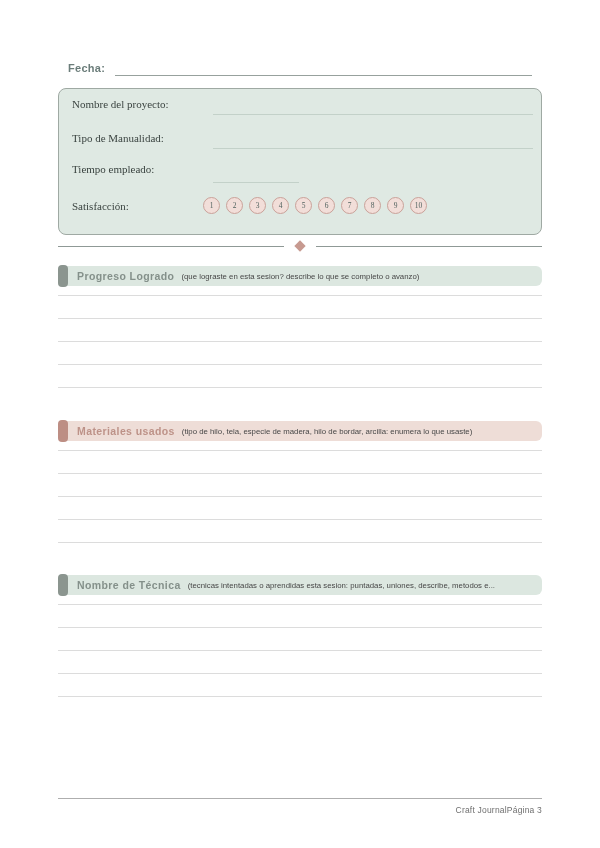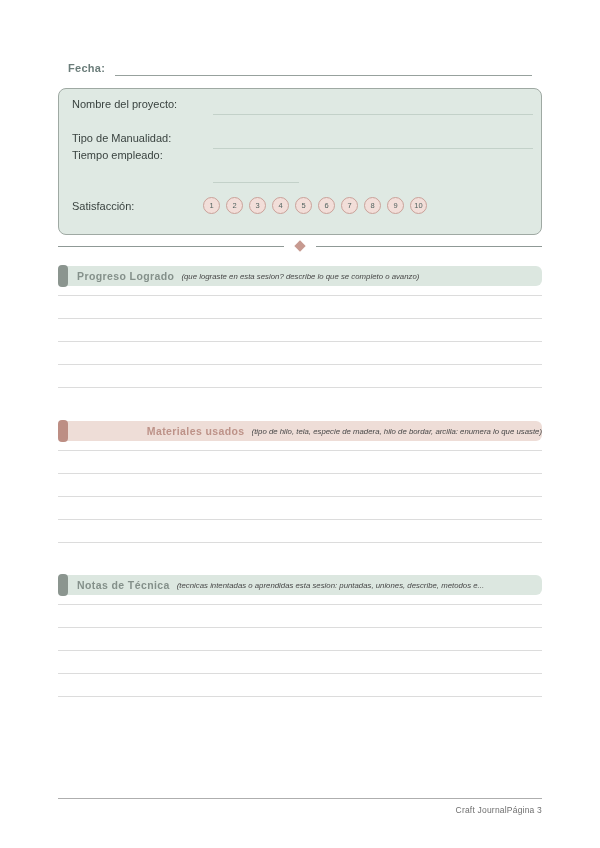--- a/index.html
+++ b/index.html
@@ -7,48 +7,48 @@
     position:relative;width:563px;height:848px;background:#ffffff;
     font-family:"Liberation Sans","DejaVu Sans",sans-serif;overflow:hidden;
   }
   
   .fecha-row{position:absolute;left:68px;top:60px;width:464px;display:flex;align-items:flex-end;}
   .fecha-label{font-size:11px;font-weight:bold;color:#6b7d7a;letter-spacing:0.3px;padding-bottom:2px;}
   .fecha-line{flex:1;margin-left:10px;height:15px;border-bottom:1px solid #97a19d;}
   
   .project-box{
     position:absolute;left:58px;top:88px;width:484px;height:147px;box-sizing:border-box;
-    background:#dfe9e3;border:1px solid #9fa9a3;border-radius:8px;
+    background:#dfe9e3;border:1px solid #9fa9a3;border-radius:8px;font-family:Liberation Serif, serif;
   }
   .pb-label{position:absolute;left:13px;font-size:11px;color:#39423f;}
   .pb-line{position:absolute;left:154px;border-bottom:1px solid #c3d1c9;}
   .pb-line.long{width:320px;}
   .pb-line.short{width:86px;}
   .sat-circles{position:absolute;left:144px;top:108px;display:flex;}
   .circle{
     width:15px;height:15px;border-radius:50%;background:#f2ded9;border:1px solid #c9a29a;
     display:flex;align-items:center;justify-content:center;
     font-size:7.5px;color:#51625f;margin-right:6px;flex:none;
   }
   
   .divider{position:absolute;left:58px;top:239px;width:484px;height:14px;display:flex;align-items:center;}
   .divider .dline{flex:1;border-top:1px solid #8f9996;}
   .diamond{width:8px;height:8px;background:#c79a90;transform:rotate(45deg);margin:0 12px;flex:none;}
   
   .section{position:absolute;left:58px;width:484px;}
   .section-header{position:relative;height:20px;border-radius:6px;display:flex;align-items:center;overflow:visible;}
   .green .section-header{background:#dce7e0;}
-  .pink  .section-header{background:#eeddd7;justify-content:flex-end;}
+  .pink  .section-header{background:#eeddd7;}
   .accent{position:absolute;left:0;top:-1px;width:10px;height:22px;border-radius:4px;}
   .green .accent{background:#8b958f;}
   .pink  .accent{background:#bd8e84;}
   .section-title{margin-left:19px;font-weight:bold;font-size:10.5px;letter-spacing:0.4px;white-space:nowrap;}
   .green .section-title{color:#84908a;}
   .pink  .section-title{color:#bd9288;}
-  .section-hint{margin-left:7px;font-style:italic;font-size:7.8px;color:#474747;white-space:nowrap;overflow:hidden;}
+  .section-hint{margin-left:7px;font-size:7.8px;color:#474747;white-space:nowrap;overflow:hidden;}
   .line{height:22px;border-bottom:1px solid #dcdcdc;}
   .line.first{height:9px;}
   
   .footer{
     position:absolute;left:58px;top:798px;width:484px;border-top:1px solid #aeaeae;
     display:flex;justify-content:flex-end;padding-top:6px;
     font-size:8.5px;color:#6f6f6f;letter-spacing:0.2px;
   }
 </style>
 </head>
@@ -61,21 +61,21 @@
     <div class="fecha-line"></div>
   </div>
 
   <div class="project-box">
     <span class="pb-label" style="top:9px">Nombre del proyecto:</span>
     <div class="pb-line long" style="top:25px"></div>
 
     <span class="pb-label" style="top:43px">Tipo de Manualidad:</span>
     <div class="pb-line long" style="top:59px"></div>
 
-    <span class="pb-label" style="top:60px">Tiempo empleado:</span>
+    <span class="pb-label" style="top:74px">Tiempo empleado:</span>
     <div class="pb-line short" style="top:93px"></div>
 
     <span class="pb-label" style="top:111px">Satisfacción:</span>
     <div class="sat-circles">
       <div class="circle">1</div>
       <div class="circle">2</div>
       <div class="circle">3</div>
       <div class="circle">4</div>
       <div class="circle">5</div>
       <div class="circle">6</div>
@@ -118,21 +118,21 @@
       <div class="line"></div>
       <div class="line"></div>
       <div class="line"></div>
       <div class="line"></div>
     </div>
   </div>
 
   <div class="section green" style="top:575px">
     <div class="section-header">
       <div class="accent"></div>
-      <span class="section-title">Notas de Técnica</span>
+      <span class="section-title">Nombre de Técnica</span>
       <span class="section-hint">(tecnicas intentadas o aprendidas esta sesion: puntadas, uniones, describe, metodos e...</span>
     </div>
     <div>
       <div class="line first"></div>
       <div class="line"></div>
       <div class="line"></div>
       <div class="line"></div>
       <div class="line"></div>
     </div>
   </div>

